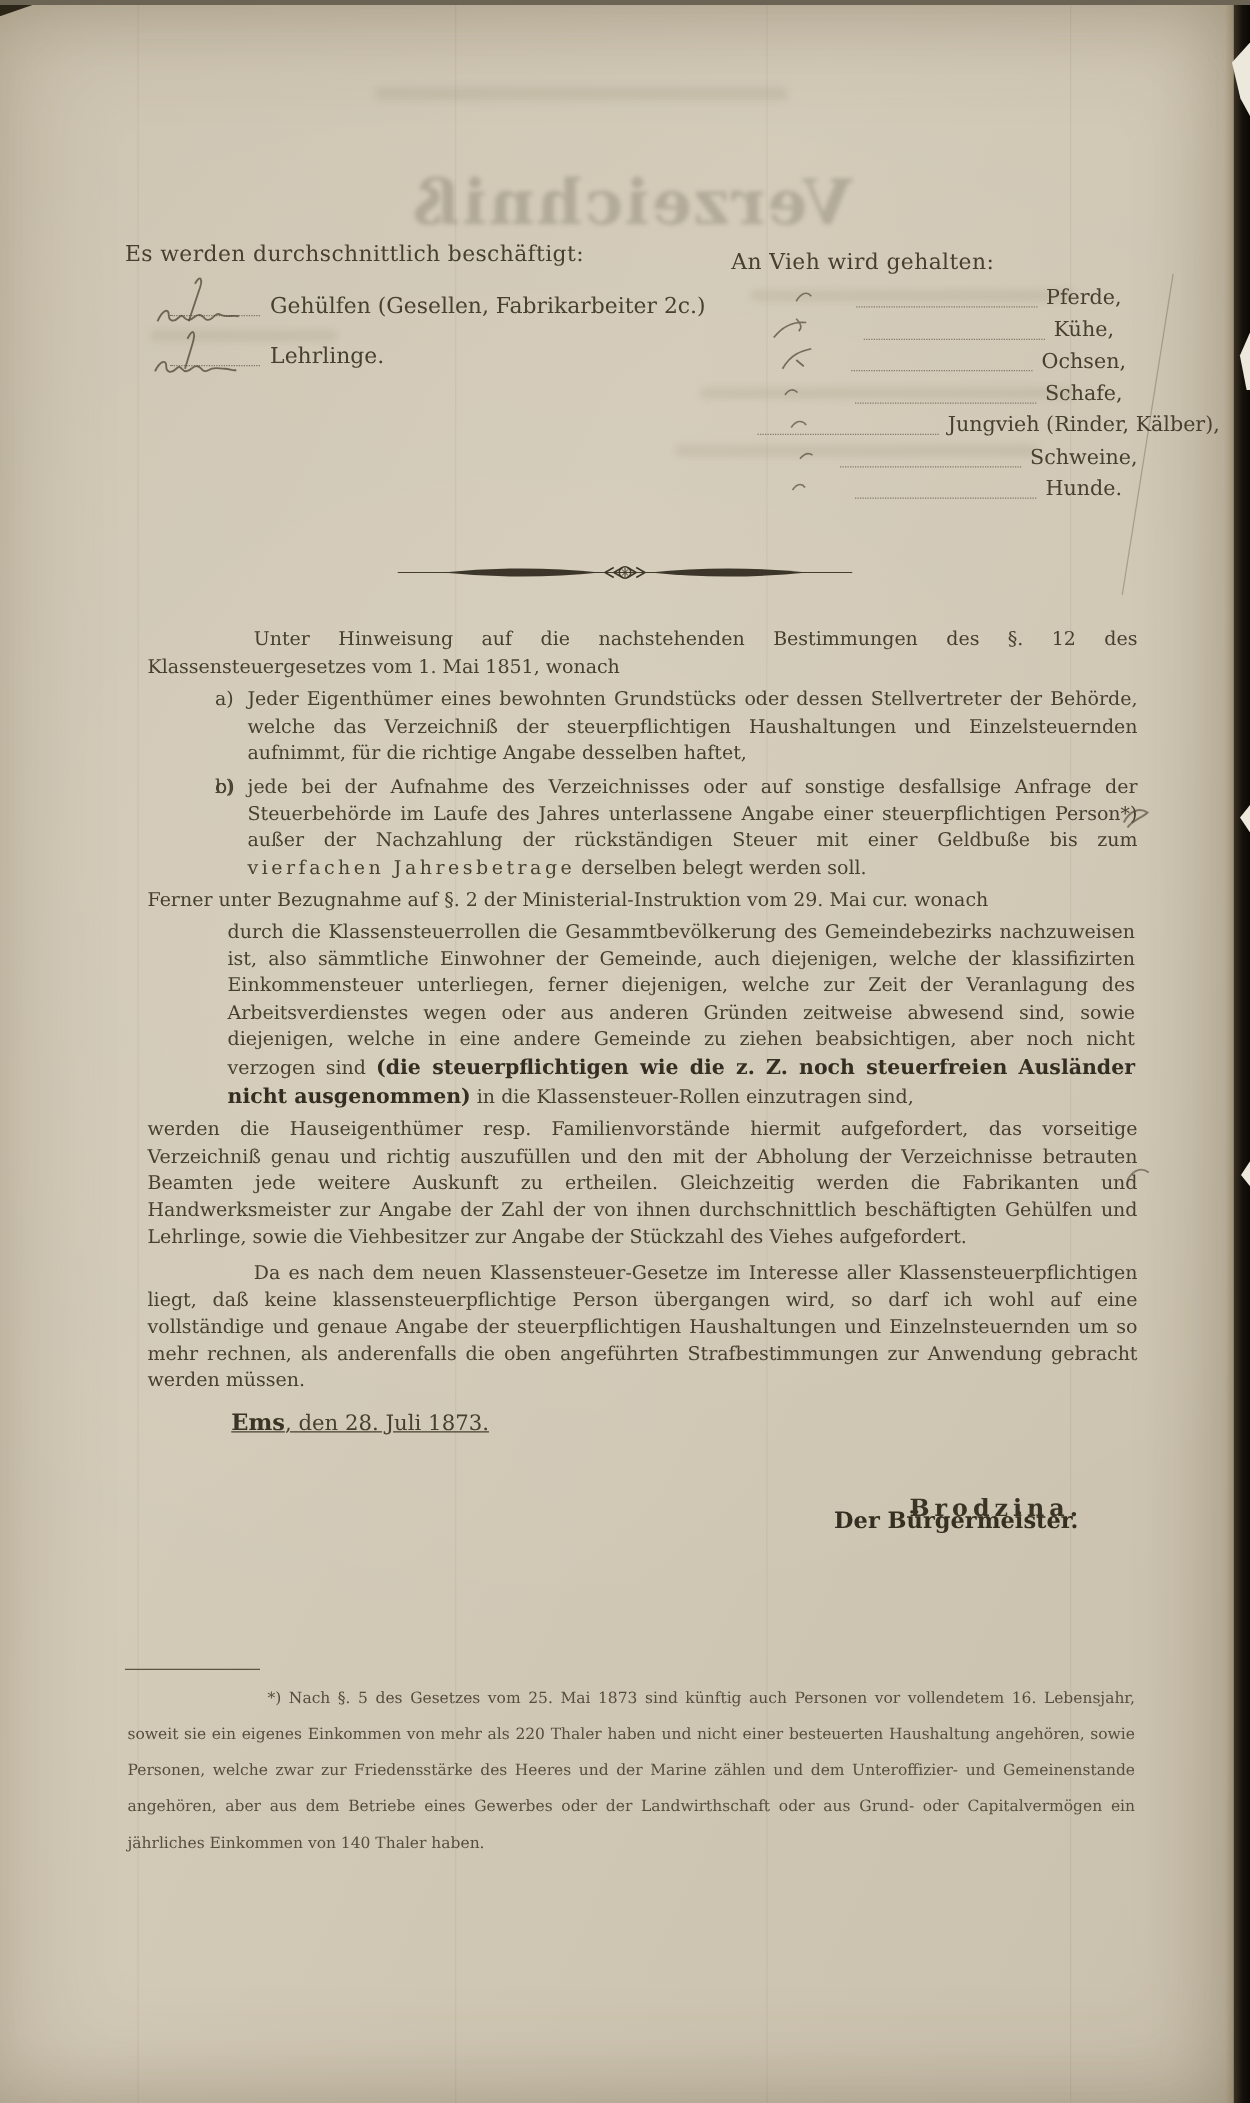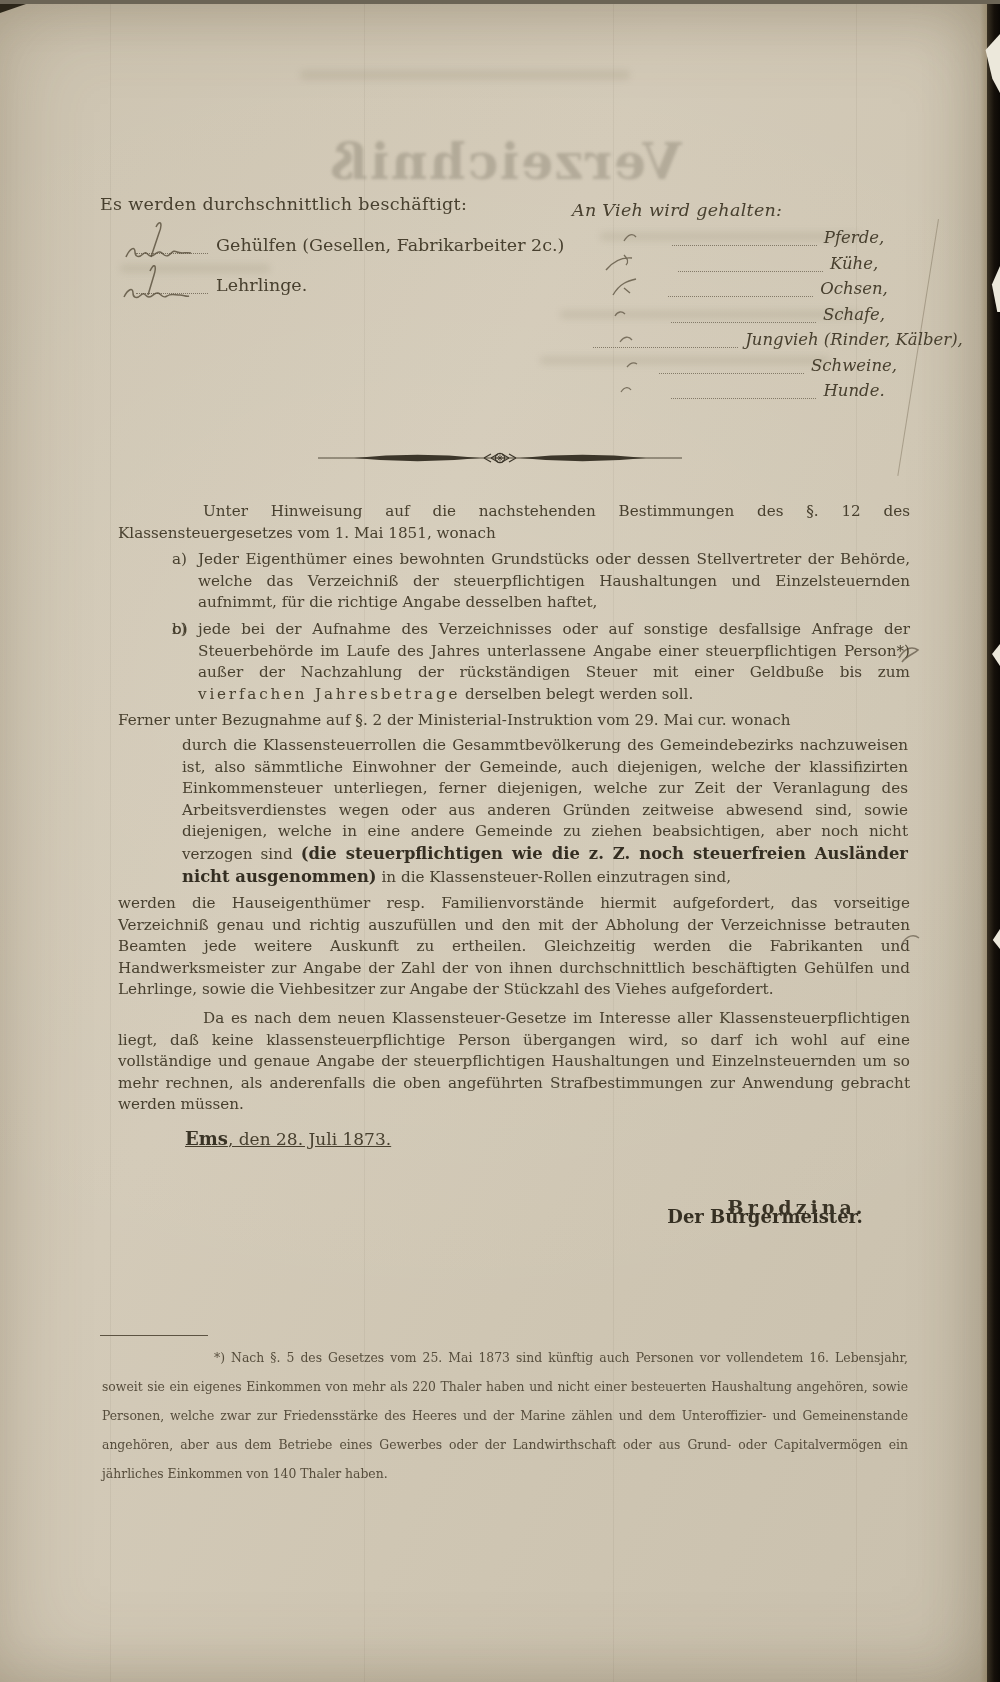--- a/index.html
+++ b/index.html
@@ -38,21 +38,21 @@
   .corner-tl{position:absolute;left:0;top:0;width:26px;height:9px;background:#2c2619;clip-path:polygon(0 0,100% 0,0 100%);}
   .pencil-line{position:absolute;width:1px;background:rgba(92,80,58,0.35);transform-origin:top left;}
   .margin-curl{position:absolute;}
   
   .heading{font-size:17.5px;letter-spacing:0.3px;}
   .employment{position:absolute;left:100px;top:190px;width:450px;}
   .emp-row{position:relative;margin-top:21px;height:28px;white-space:nowrap;}
   .emp-row .dots{display:inline-block;width:72px;border-bottom:1.6px dotted #7d7362;vertical-align:-3px;margin-left:36px;}
   .emp-row .lbl{font-size:17.5px;margin-left:3px;}
   .scrawl{position:absolute;left:20px;top:-18px;}
-  .livestock{position:absolute;left:572px;top:196px;width:400px;font-style:italic;}
+  .livestock{position:absolute;left:585px;top:196px;width:400px;}
   .ls-row{position:relative;height:25.5px;white-space:nowrap;text-align:center;}
   .ls-rows{margin-top:8px;}
   .ls-row .dots{display:inline-block;width:145px;border-bottom:1.4px dotted #837a68;vertical-align:-3px;margin-left:12px;}
   .ls-row .lbl{font-size:16.5px;margin-left:2px;}
   .tick{position:absolute;top:2px;}
   
   .divider{position:absolute;left:318px;top:444px;}
   
   .body-text{position:absolute;left:118px;top:497px;width:792px;font-size:15.2px;line-height:21.6px;text-align:justify;}
   .p-intro{text-indent:85px;margin:0 0 2px 0;}

